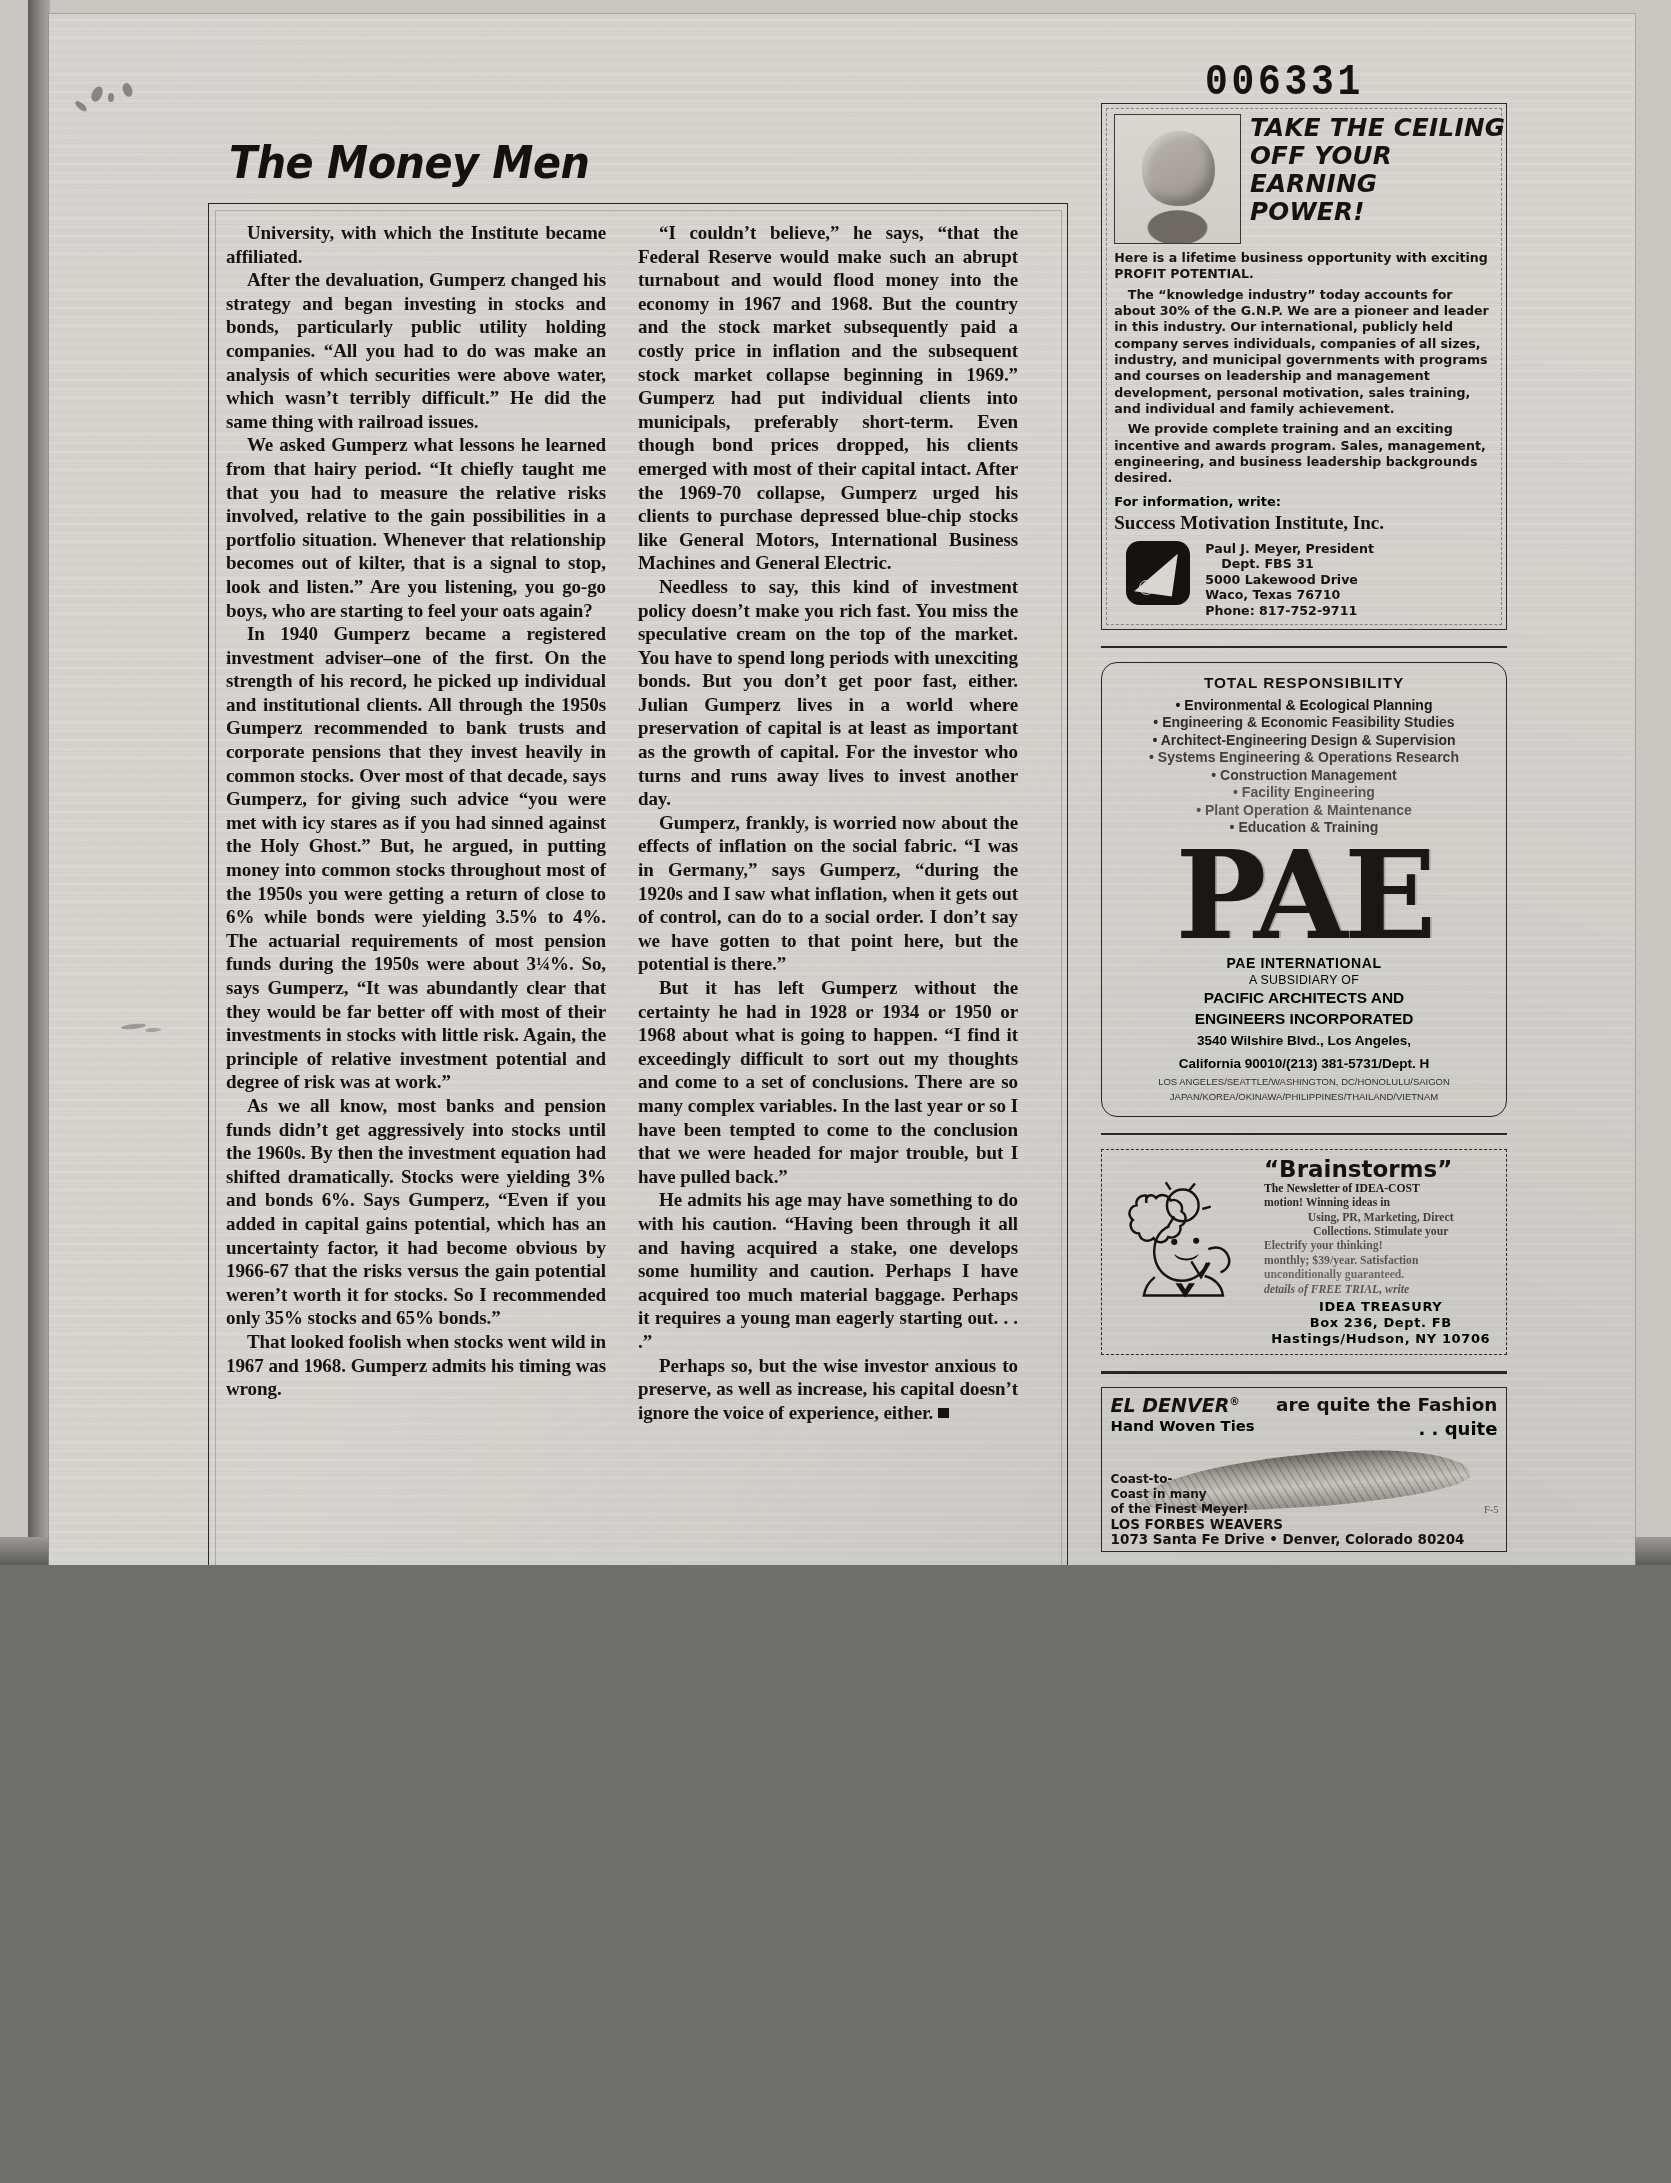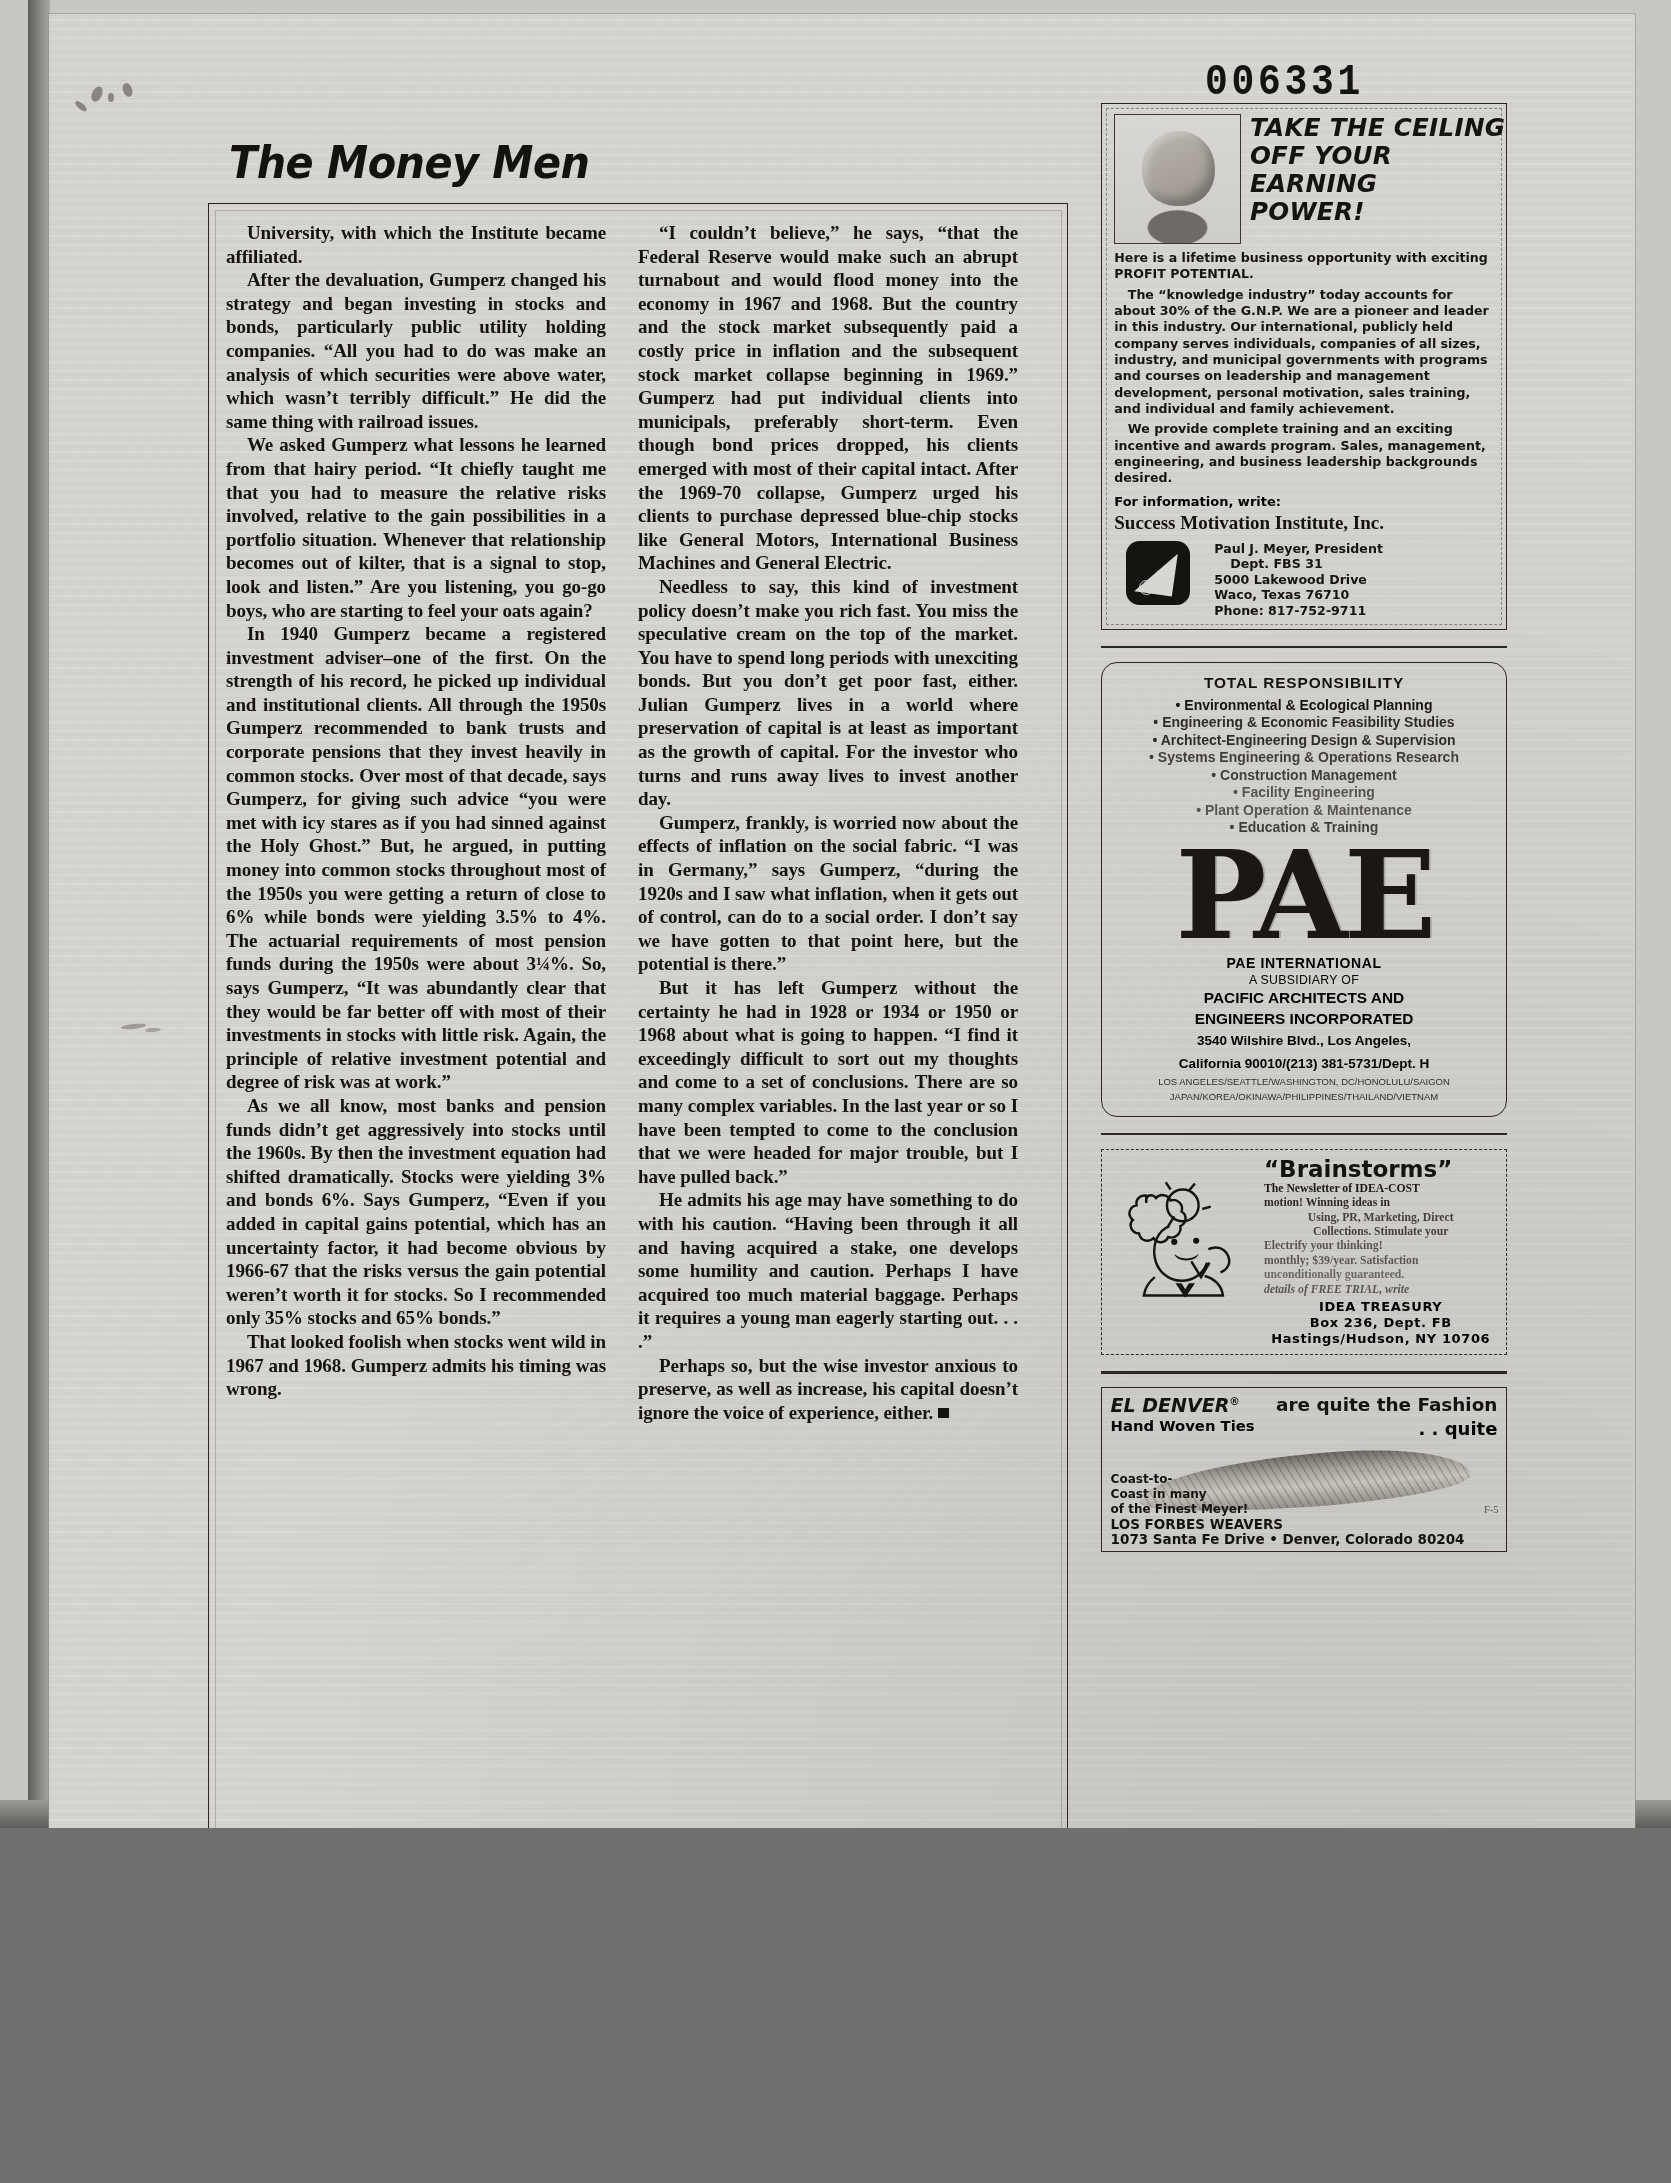--- a/index.html
+++ b/index.html
@@ -1,18 +1,18 @@
 <!DOCTYPE html>
 <html style="font-size:9.8px"><head>
 <meta charset="utf-8">
 <style>
   html,body{margin:0;padding:0;background:#6f6f6d;}
   *{box-sizing:border-box;}
   .page{
-    position:relative;width:1672px;height:1828px;
+    position:relative;width:1672px;height:1565px;
     background:#c9c7c2;
     font-family:"Liberation Serif",serif;
     overflow:hidden;
   }
   
   .sheet{
     position:absolute;left:49px;top:13.5px;width:1586px;height:2133px;
     background:#d8d6d1;
     box-shadow:0 0 0 0.6px #8e8c88;
   }
@@ -114,21 +114,21 @@
     font-size:12.6px;line-height:16.3px;color:#17150f;font-weight:600;
   }
   .smi-body p{margin:0 0 4.3px;text-indent:13.5px;}
   .smi-body p.ni{text-indent:0;}
   .smi-body .cap{font-weight:700;}
   .smi-write{font-family:"DejaVu Sans",sans-serif;font-size:13px;font-weight:600;margin-top:7.4px;}
   .smi-name{
     font-family:"Liberation Serif",serif;font-weight:700;font-size:19px;
     color:#15130f;margin-top:2.5px;position:relative;white-space:nowrap;
   }
-  .smi-addr-row{display:flex;gap:24px;margin-top:7.4px;align-items:flex-start;padding-left:12px;}
+  .smi-addr-row{display:flex;gap:15px;margin-top:7.4px;align-items:flex-start;padding-left:12px;}
   .smi-logo{
     width:64px;height:64px;flex:0 0 64px;background:#15130f;border-radius:13.5px;position:relative;overflow:hidden;
   }
   .smi-logo:before{
     content:"";position:absolute;left:11px;top:9.8px;width:0;height:0;
     border-left:38px solid transparent;border-bottom:43px solid #d8d6d1;
     transform:rotate(8deg);
   }
   .smi-logo:after{
     content:"";position:absolute;left:12.3px;bottom:9.8px;width:13.5px;height:13.5px;border-radius:50%;

